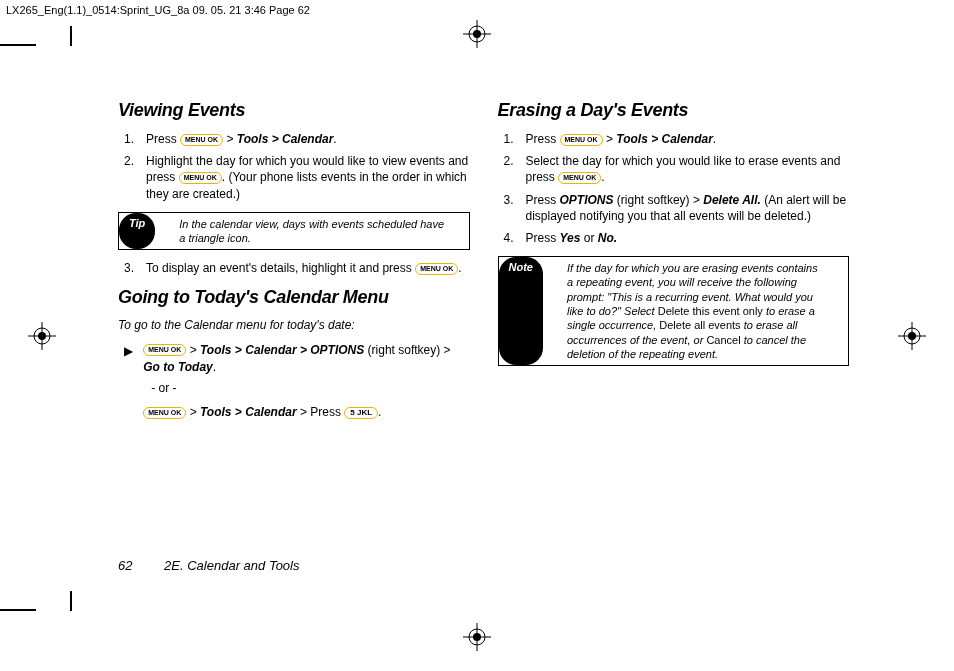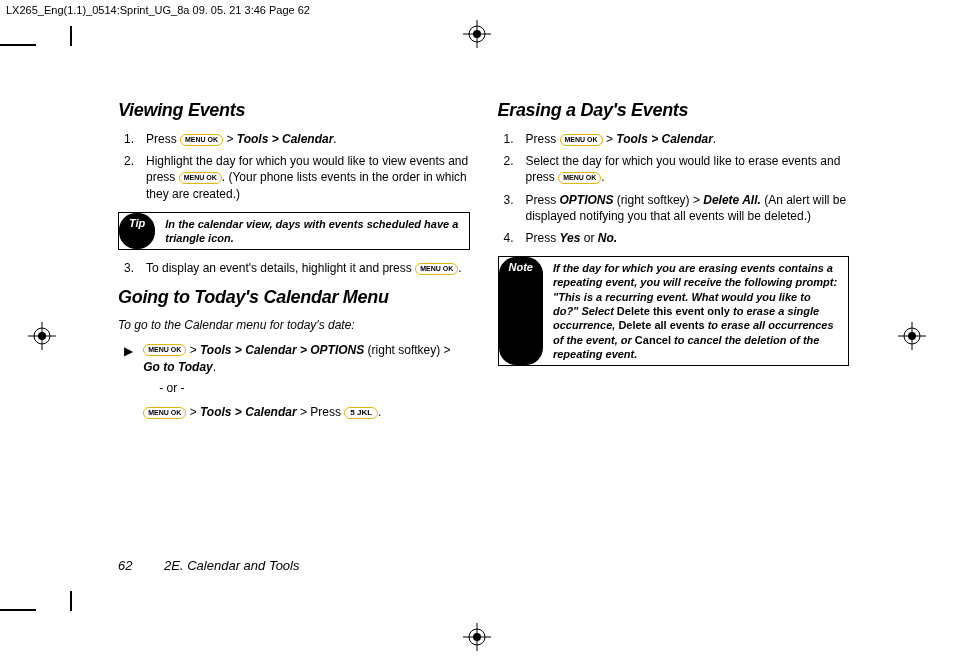--- a/index.html
+++ b/index.html
@@ -76,24 +76,23 @@
     color: #fff;
     font-style: italic;
     font-weight: 600;
     padding: 4px 10px;
     white-space: nowrap;
     display: flex;
     align-items: flex-start;
     border-radius: 17px;
   }
   .box .txt {
-    padding: 4px 10px;
+    padding: 4px 24px;
     font-style: italic;
     line-height: 1.3;
-    font-weight: bold;
   }
   .box .txt .nonitalic { font-style: normal; }
   .intro {
     font-style: italic;
     margin: 4px 0 10px 0;
   }
   .arrow-item {
     display: flex;
     align-items: flex-start;
     margin-bottom: 6px;
@@ -187,21 +186,21 @@
         <span>To display an event's details, highlight it and press </span><span class="key">MENU OK</span><span>.</span>
       </li>
     </ol>
 
     <h2>Going to Today's Calendar Menu</h2>
     <div class="intro">To go to the Calendar menu for today's date:</div>
     <div class="arrow-item">
       <div class="arrow">▶</div>
       <div class="body">
         <span class="key">MENU OK</span> <span class="gt">&gt; </span><span class="em">Tools &gt; Calendar &gt; OPTIONS</span><span> (right softkey) &gt; </span><br><span class="em">Go to Today</span><span>.</span>
-        <div class="or" style="margin-left:16px;">- or -</div>
+        <div class="or" style="margin-left:8px;">- or -</div>
         <span class="key">MENU OK</span> <span class="gt">&gt; </span><span class="em">Tools &gt; Calendar</span><span> &gt; Press </span><span class="key small">5 JKL</span><span>.</span>
       </div>
     </div>
   </div>
 
   <div class="col">
     <h2>Erasing a Day's Events</h2>
     <ol>
       <li>
         <span>Press </span><span class="key">MENU OK</span><span class="gt"> &gt; </span><span class="em">Tools &gt; Calendar</span><span>.</span>

